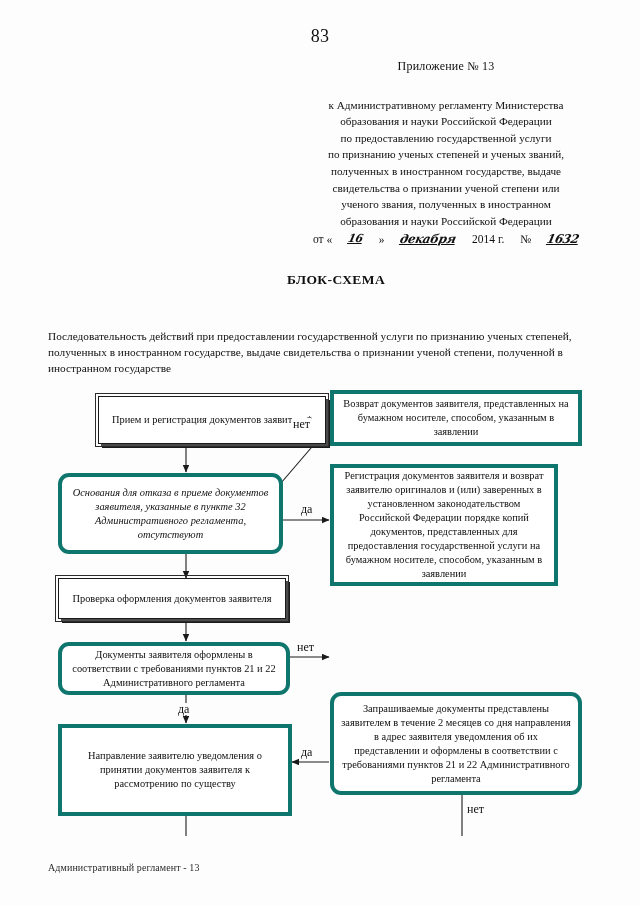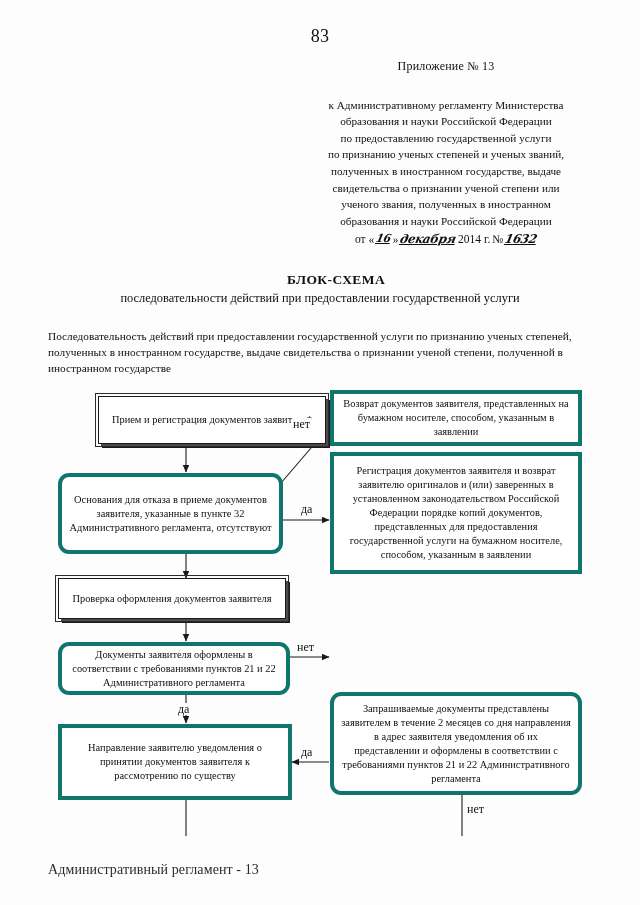--- a/index.html
+++ b/index.html
@@ -47,21 +47,21 @@
     letter-spacing: .2px;
   }
   .appendix-ref div { white-space: nowrap; }
 
   .date-line {
     margin-top: 2px;
     font-size: 11.5px;
     display: flex;
     justify-content: center;
     align-items: center;
-    gap: 2px;
+    gap: 16px;
     white-space: nowrap;
   }
   .hand {
     font-family: "DejaVu Serif", serif;
     font-style: italic;
     font-weight: bold;
     font-size: 12px;
     text-decoration: underline;
     letter-spacing: -.4px;
     transform: skewX(-12deg);
@@ -147,21 +147,21 @@
     background: #fdfdfd;
     padding: 0 1px;
     line-height: 12px;
   }
 
   
   .footer {
     position: absolute;
     left: 48px;
     top: 862px;
-    font-size: 14px;
+    font-size: 10px;
     color: #2a2a2a;
     letter-spacing: .1px;
   }
 </style>
 </head>
 <body>
 
 <div class="page">
 
   <div class="page-number">83</div>
@@ -183,21 +183,20 @@
         <span class="hand small">16</span>
         <span>»</span>
         <span class="hand">декабря</span>
       <span>2014 г.</span>
       <span>№</span>
         <span class="hand">1632</span>
     </div>
   </div>
 
   <div class="doc-title">БЛОК-СХЕМА</div>
-  <div class="doc-subtitle">последовательности действий при предоставлении государственной услуги</div>
   <div class="doc-lead">Последовательность действий при предоставлении государственной услуги по признанию ученых степеней, полученных в иностранном государстве, выдаче свидетельства о признании ученой степени, полученной в иностранном государстве</div>
 
   <div class="flow">
 
     <svg viewBox="0 0 640 905">
       <defs>
         <marker id="ah" markerWidth="8" markerHeight="8" refX="6.5" refY="3" orient="auto">
           <path d="M0,0 L7,3 L0,6 z" fill="#1a1a1a"></path>
         </marker>
       </defs>
@@ -220,41 +219,41 @@
 
       <line x1="186" y1="800" x2="186" y2="836" stroke="#1a1a1a" stroke-width="1.1"></line>
 
       <line x1="462" y1="795" x2="462" y2="836" stroke="#1a1a1a" stroke-width="1.1"></line>
     </svg>
 
     <div class="node shadow3d" style="left:58px; top:396px; width:228px; height:48px;margin-left:40px;">
       <span>Прием и регистрация документов заявителя*</span>
     </div>
 
-    <div class="node rounded" style="left:58px; top:473px; width:225px; height:81px;">
+    <div class="node rounded" style="left:58px; top:473px; width:225px; height:81px;font-style:italic;">
       <span>Основания для отказа в приеме документов заявителя, указанные в пункте 32 Административного регламента, отсутствуют</span>
     </div>
 
     <div class="node shadow3d" style="left:58px; top:578px; width:228px; height:41px;">
       <span>Проверка оформления документов заявителя</span>
     </div>
 
     <div class="node rounded" style="left:58px; top:642px; width:232px; height:53px;">
       <span>Документы заявителя оформлены в соответствии с требованиями пунктов 21 и 22 Административного регламента</span>
     </div>
 
-    <div class="node" style="left:58px; top:724px; width:234px; height:76px;">
+    <div class="node" style="left:58px; top:724px; width:234px; height:92px;">
       <span>Направление заявителю уведомления о принятии документов заявителя к рассмотрению по существу</span>
     </div>
 
     <div class="node" style="left:330px; top:390px; width:252px; height:56px;">
       <span>Возврат документов заявителя, представленных на бумажном носителе, способом, указанным в заявлении</span>
     </div>
 
-    <div class="node" style="left:330px; top:452px; width:252px; height:122px;">
+    <div class="node" style="left:330px; top:464px; width:228px; height:122px;">
       <span>Регистрация документов заявителя и возврат заявителю оригиналов и (или) заверенных в установленном законодательством Российской Федерации порядке копий документов, представленных для предоставления государственной услуги на бумажном носителе, способом, указанным в заявлении</span>
     </div>
 
 
     <div class="node rounded" style="left:330px; top:692px; width:252px; height:103px;">
       <span>Запрашиваемые документы представлены заявителем в течение 2 месяцев со дня направления в адрес заявителя уведомления об их представлении и оформлены в соответствии с требованиями пунктов 21 и 22 Административного регламента</span>
     </div>
 
     <div class="edge-label" style="left:292px; top:418px;">нет</div>
     <div class="edge-label" style="left:300px; top:503px;">да</div>

